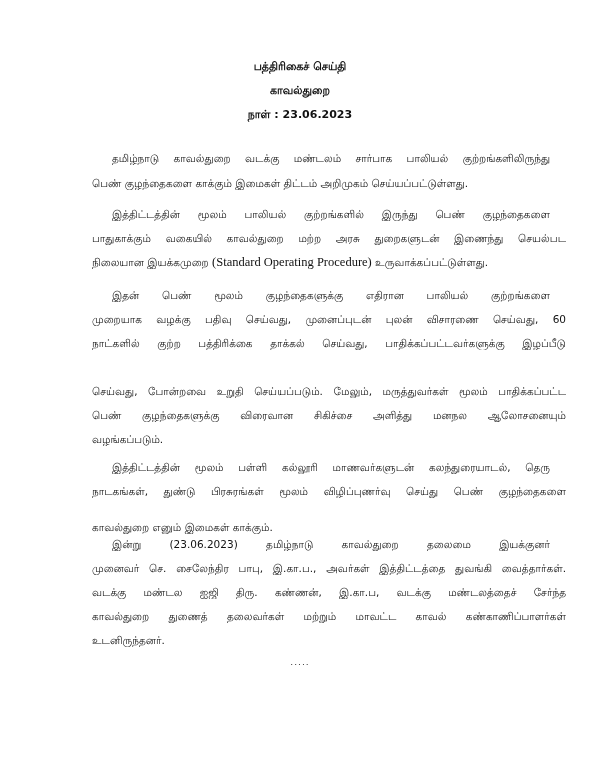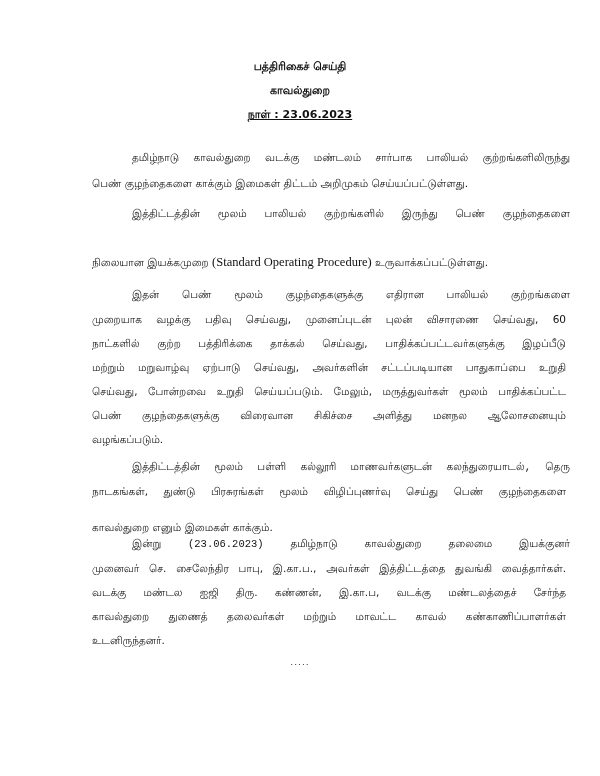--- a/index.html
+++ b/index.html
@@ -3,52 +3,52 @@
 <meta charset="utf-8">
 <style>
   html, body { margin:0; padding:0; background:#ffffff; }
   body { width:600px; height:776px; position:relative; overflow:hidden;
          font-family:"DejaVu Sans", sans-serif; color:#111; }
   .page { position:absolute; left:0; top:0; width:600px; height:636px; background:#fff; }
   .hdr { position:absolute; left:0; width:600px; text-align:center; font-weight:bold;
          font-size:11px; line-height:14px; }
   .hdr.t1 { top:60px; }
   .hdr.t2 { top:84px; }
-  .hdr.t3 { top:108px;text-decoration:underline; }
+  .hdr.t3 { top:108px; }
   .line { position:absolute; left:92px; width:474px; font-size:10.5px; line-height:14px;
           white-space:nowrap; overflow:hidden; }
   .line.just { text-align:justify; text-align-last:justify; }
-  .line.ind { left:132px; width:438px;font-family:Liberation Mono, monospace; }
+  .line.ind { left:112px; width:438px; }
   .eng { font-family:Liberation Serif, serif; font-size:12.5px; }
   .dots { position:absolute; top:624px; left:0; width:600px; text-align:center;
           font-size:9px; letter-spacing:1px; color:#333; }
 </style>
 </head>
 <body>
 
 <div class="page">
 
   <div class="hdr t1">பத்திரிகைச் செய்தி</div>
   <div class="hdr t2">காவல்துறை</div>
   <div class="hdr t3">நாள் : 23.06.2023</div>
 
   <div class="line just ind" style="top:151px">தமிழ்நாடு காவல்துறை வடக்கு மண்டலம் சார்பாக பாலியல் குற்றங்களிலிருந்து</div>
   <div class="line" style="top:176px">பெண் குழந்தைகளை காக்கும் இமைகள் திட்டம் அறிமுகம் செய்யப்பட்டுள்ளது.</div>
 
   <div class="line just ind" style="top:207px">இத்திட்டத்தின் மூலம் பாலியல் குற்றங்களில் இருந்து பெண் குழந்தைகளை</div>
+  <div class="line just" style="top:231px">பாதுகாக்கும் வகையில் காவல்துறை மற்ற அரசு துறைகளுடன் இணைந்து செயல்பட</div>
   <div class="line" style="top:255px">
     <span>நிலையான இயக்கமுறை</span>
     <span class="eng">(Standard Operating Procedure)</span>
     <span>உருவாக்கப்பட்டுள்ளது.</span>
   </div>
 
   <div class="line just ind" style="top:288px">இதன் பெண் மூலம் குழந்தைகளுக்கு எதிரான பாலியல் குற்றங்களை</div>
   <div class="line just" style="top:312px">முறையாக வழக்கு பதிவு செய்வது, முனைப்புடன் புலன் விசாரணை செய்வது, 60</div>
   <div class="line just" style="top:336px">நாட்களில் குற்ற பத்திரிக்கை தாக்கல் செய்வது, பாதிக்கப்பட்டவர்களுக்கு இழப்பீடு</div>
-  <div class="line just" style="top:360px">மற்றும் மறுவாழ்வு ஏற்பாடு செய்வது, அவர்களின் சட்டப்படியான பாதுகாப்பை உறுதி</div>
   <div class="line just" style="top:384px">செய்வது, போன்றவை உறுதி செய்யப்படும். மேலும், மருத்துவர்கள் மூலம் பாதிக்கப்பட்ட</div>
   <div class="line just" style="top:408px">பெண் குழந்தைகளுக்கு விரைவான சிகிச்சை அளித்து மனநல ஆலோசனையும்</div>
   <div class="line" style="top:432px">வழங்கப்படும்.</div>
 
   <div class="line just ind" style="top:460px">இத்திட்டத்தின் மூலம் பள்ளி கல்லூரி மாணவர்களுடன் கலந்துரையாடல், தெரு</div>
   <div class="line just" style="top:484px">நாடகங்கள், துண்டு பிரசுரங்கள் மூலம் விழிப்புணர்வு செய்து பெண் குழந்தைகளை</div>
   <div class="line" style="top:520px">காவல்துறை எனும் இமைகள் காக்கும்.</div>
 
   <div class="line just ind" style="top:537px">இன்று (23.06.2023) தமிழ்நாடு காவல்துறை தலைமை இயக்குனர்</div>
   <div class="line just" style="top:561px">முனைவர் செ. சைலேந்திர பாபு, இ.கா.ப., அவர்கள் இத்திட்டத்தை துவங்கி வைத்தார்கள்.</div>

